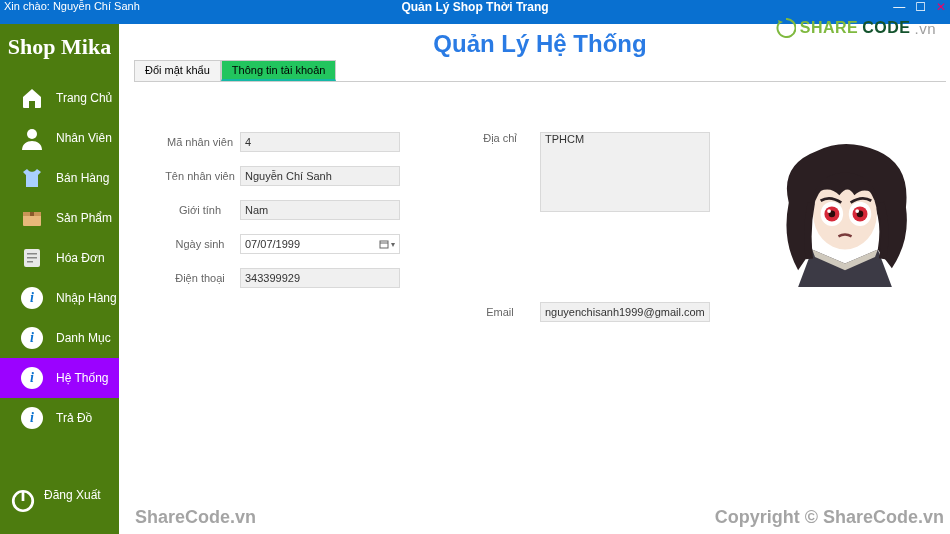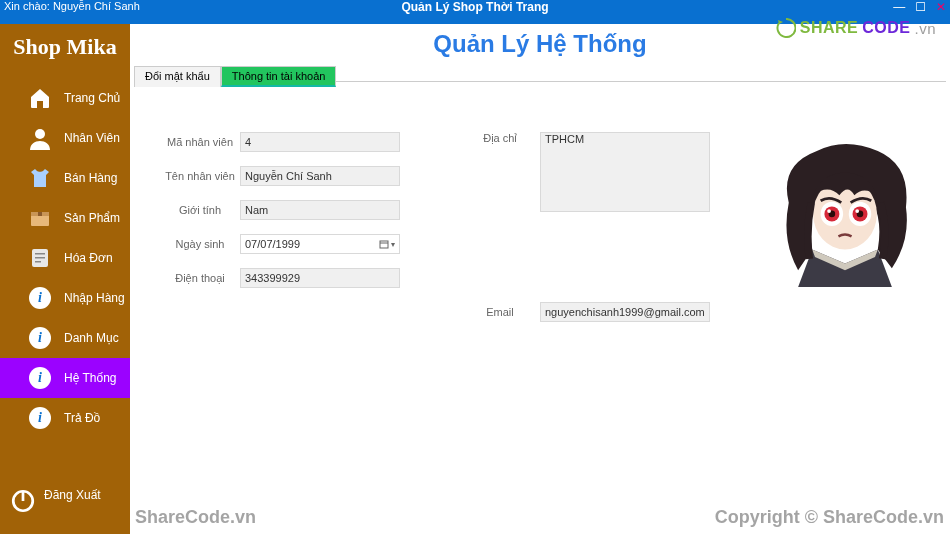--- a/index.html
+++ b/index.html
@@ -4,33 +4,33 @@
 <style>
 * { margin: 0; padding: 0; box-sizing: border-box; font-family: "Segoe UI", Arial, sans-serif; }
 body { width: 950px; height: 534px; background: #fff; position: relative; overflow: hidden; }
 
 .titlebar { height: 24px; background: #0970d0; display: flex; align-items: flex-start; padding: 0 4px; color: #fff; }
 .titlebar .greeting { font-size: 11px; }
 .titlebar .wintitle { position: absolute; left: 50%; transform: translateX(-50%); font-size: 12px; font-weight: 600; }
 .titlebar .winbtns { margin-left: auto; display: flex; gap: 10px; font-size: 12px; }
 .titlebar .winbtns span { cursor: pointer; }
 
-.sidebar { position: absolute; left: 0; top: 24px; bottom: 0; width: 130px; background: #a16207; color: #fff; display: flex; flex-direction: column; }
+.sidebar { position: absolute; left: 0; top: 24px; bottom: 0; width: 119px; background: #4d7c0f; color: #fff; display: flex; flex-direction: column; }
 .brand { font-family: "Brush Script MT", cursive; font-size: 22px; text-align: center; padding: 10px 0 18px; font-weight: 700; }
 .nav { display: flex; flex-direction: column; }
-.nav-item { display: flex; align-items: center; height: 40px; padding-left: 28px; font-size: 12px; cursor: pointer; }
+.nav-item { display: flex; align-items: center; height: 40px; padding-left: 20px; font-size: 12px; cursor: pointer; }
 .nav-item.active { background: #9b02ff; }
 .nav-item .ico { width: 24px; height: 24px; margin-right: 12px; display: flex; align-items: center; justify-content: center; }
 .logout { margin-top: auto; display: flex; height: 46px; padding-left: 10px; font-size: 12px; cursor: pointer; }
 .logout .ico { width: 26px; height: 26px; margin-right: 8px; }
 
 .main { position: absolute; left: 130px; right: 0; top: 24px; bottom: 0; background: #fff; border-radius: 14px; }
 .page-title { text-align: center; color: #2a7be4; font-size: 24px; font-weight: 600; padding: 6px 0 2px; font-family: "Segoe UI", sans-serif; }
 .tabs { display: flex; border-bottom: 1px solid #ccc; margin: 0 4px; }
-.tab { font-size: 11px; padding: 3px 10px; border: 1px solid #ccc; border-bottom: none; background: #f3f3f3; cursor: pointer; position: relative; top: 6px; }
+.tab { font-size: 11px; padding: 3px 10px; border: 1px solid #ccc; border-bottom: none; background: #f3f3f3; cursor: pointer; position: relative; top: 0; }
 .tab.active { background: #22c55e; border-bottom: 2px solid #14b8a6; }
 .tab-body { padding: 50px 30px 20px; display: flex; gap: 60px; }
 
 .form-col { display: flex; flex-direction: column; gap: 14px; }
 .row { display: flex; align-items: center; }
 .lbl { width: 80px; font-size: 11px; color: #666; text-align: center; }
 .fld { width: 160px; height: 20px; font-size: 11px; border: 1px solid #d9d9d9; background: #f0f0f0; padding: 0 4px; color: #333; }
 .fld.date { width: 160px; display: flex; align-items: center; justify-content: space-between; background: #fff; }
 .fld.addr { width: 170px; height: 80px; resize: none; }
 .fld.email { width: 170px; }
@@ -229,19 +229,19 @@
     </div>
   </div>
 </div>
 
 <div class="watermark">
   <svg width="20" height="20" viewBox="0 0 20 20">
       <path d="M10 1 A9 9 0 1 1 3 5" fill="none" stroke="#7fb93f" stroke-width="2"></path>
       <path d="M2 2 L3 6 L7 4 Z" fill="#7fb93f"></path>
     </svg>
   <span>SHARE</span>
-    <span style="color:#6d28d9">CODE</span>
+    <span style="color:#14532d">CODE</span>
     <span class="vn">.vn</span>
 </div>
 <div class="footer-wm">
   <span>ShareCode.vn</span>
   <span>Copyright © ShareCode.vn</span>
 </div>
 
 </body></html>

